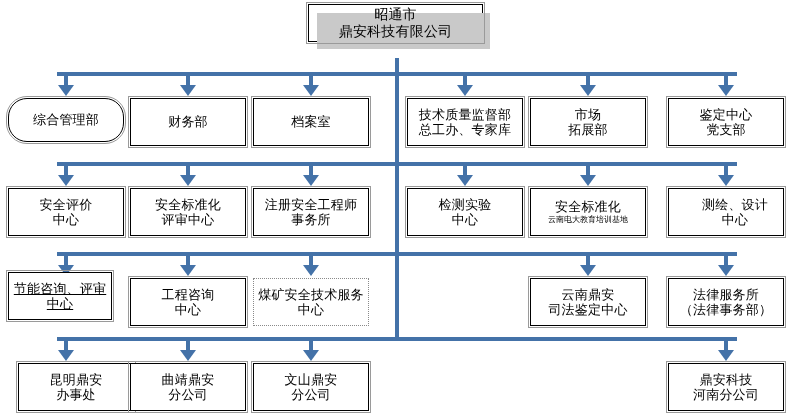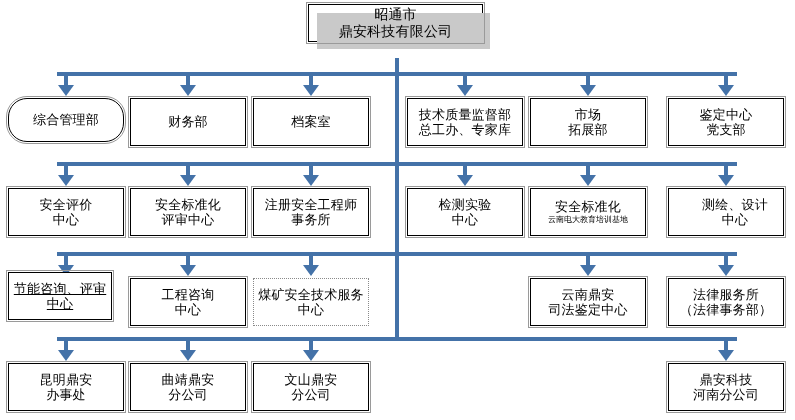--- a/index.html
+++ b/index.html
@@ -221,21 +221,21 @@
         <span class="node-line">中心</span>
       </div>
       <div class="node shadowed" style="left: 530px; top: 278px; width: 116px; height: 48px;">
         <span class="node-line">云南鼎安</span>
         <span class="node-line">司法鉴定中心</span>
       </div>
       <div class="node shadowed" style="left: 668px; top: 278px; width: 116px; height: 48px;">
         <span class="node-line">法律服务所</span>
         <span class="node-line">（法律事务部）</span>
       </div>
-      <div class="node shadowed" style="left: 8px; top: 363px; width: 116px; height: 48px;">
+      <div class="node shadowed" style="left: 18px; top: 363px; width: 116px; height: 48px;">
         <span class="node-line">昆明鼎安</span>
         <span class="node-line">办事处</span>
       </div>
       <div class="node shadowed" style="left: 130px; top: 363px; width: 116px; height: 48px;">
         <span class="node-line">曲靖鼎安</span>
         <span class="node-line">分公司</span>
       </div>
       <div class="node shadowed" style="left: 253px; top: 363px; width: 116px; height: 48px;">
         <span class="node-line">文山鼎安</span>
         <span class="node-line">分公司</span>

